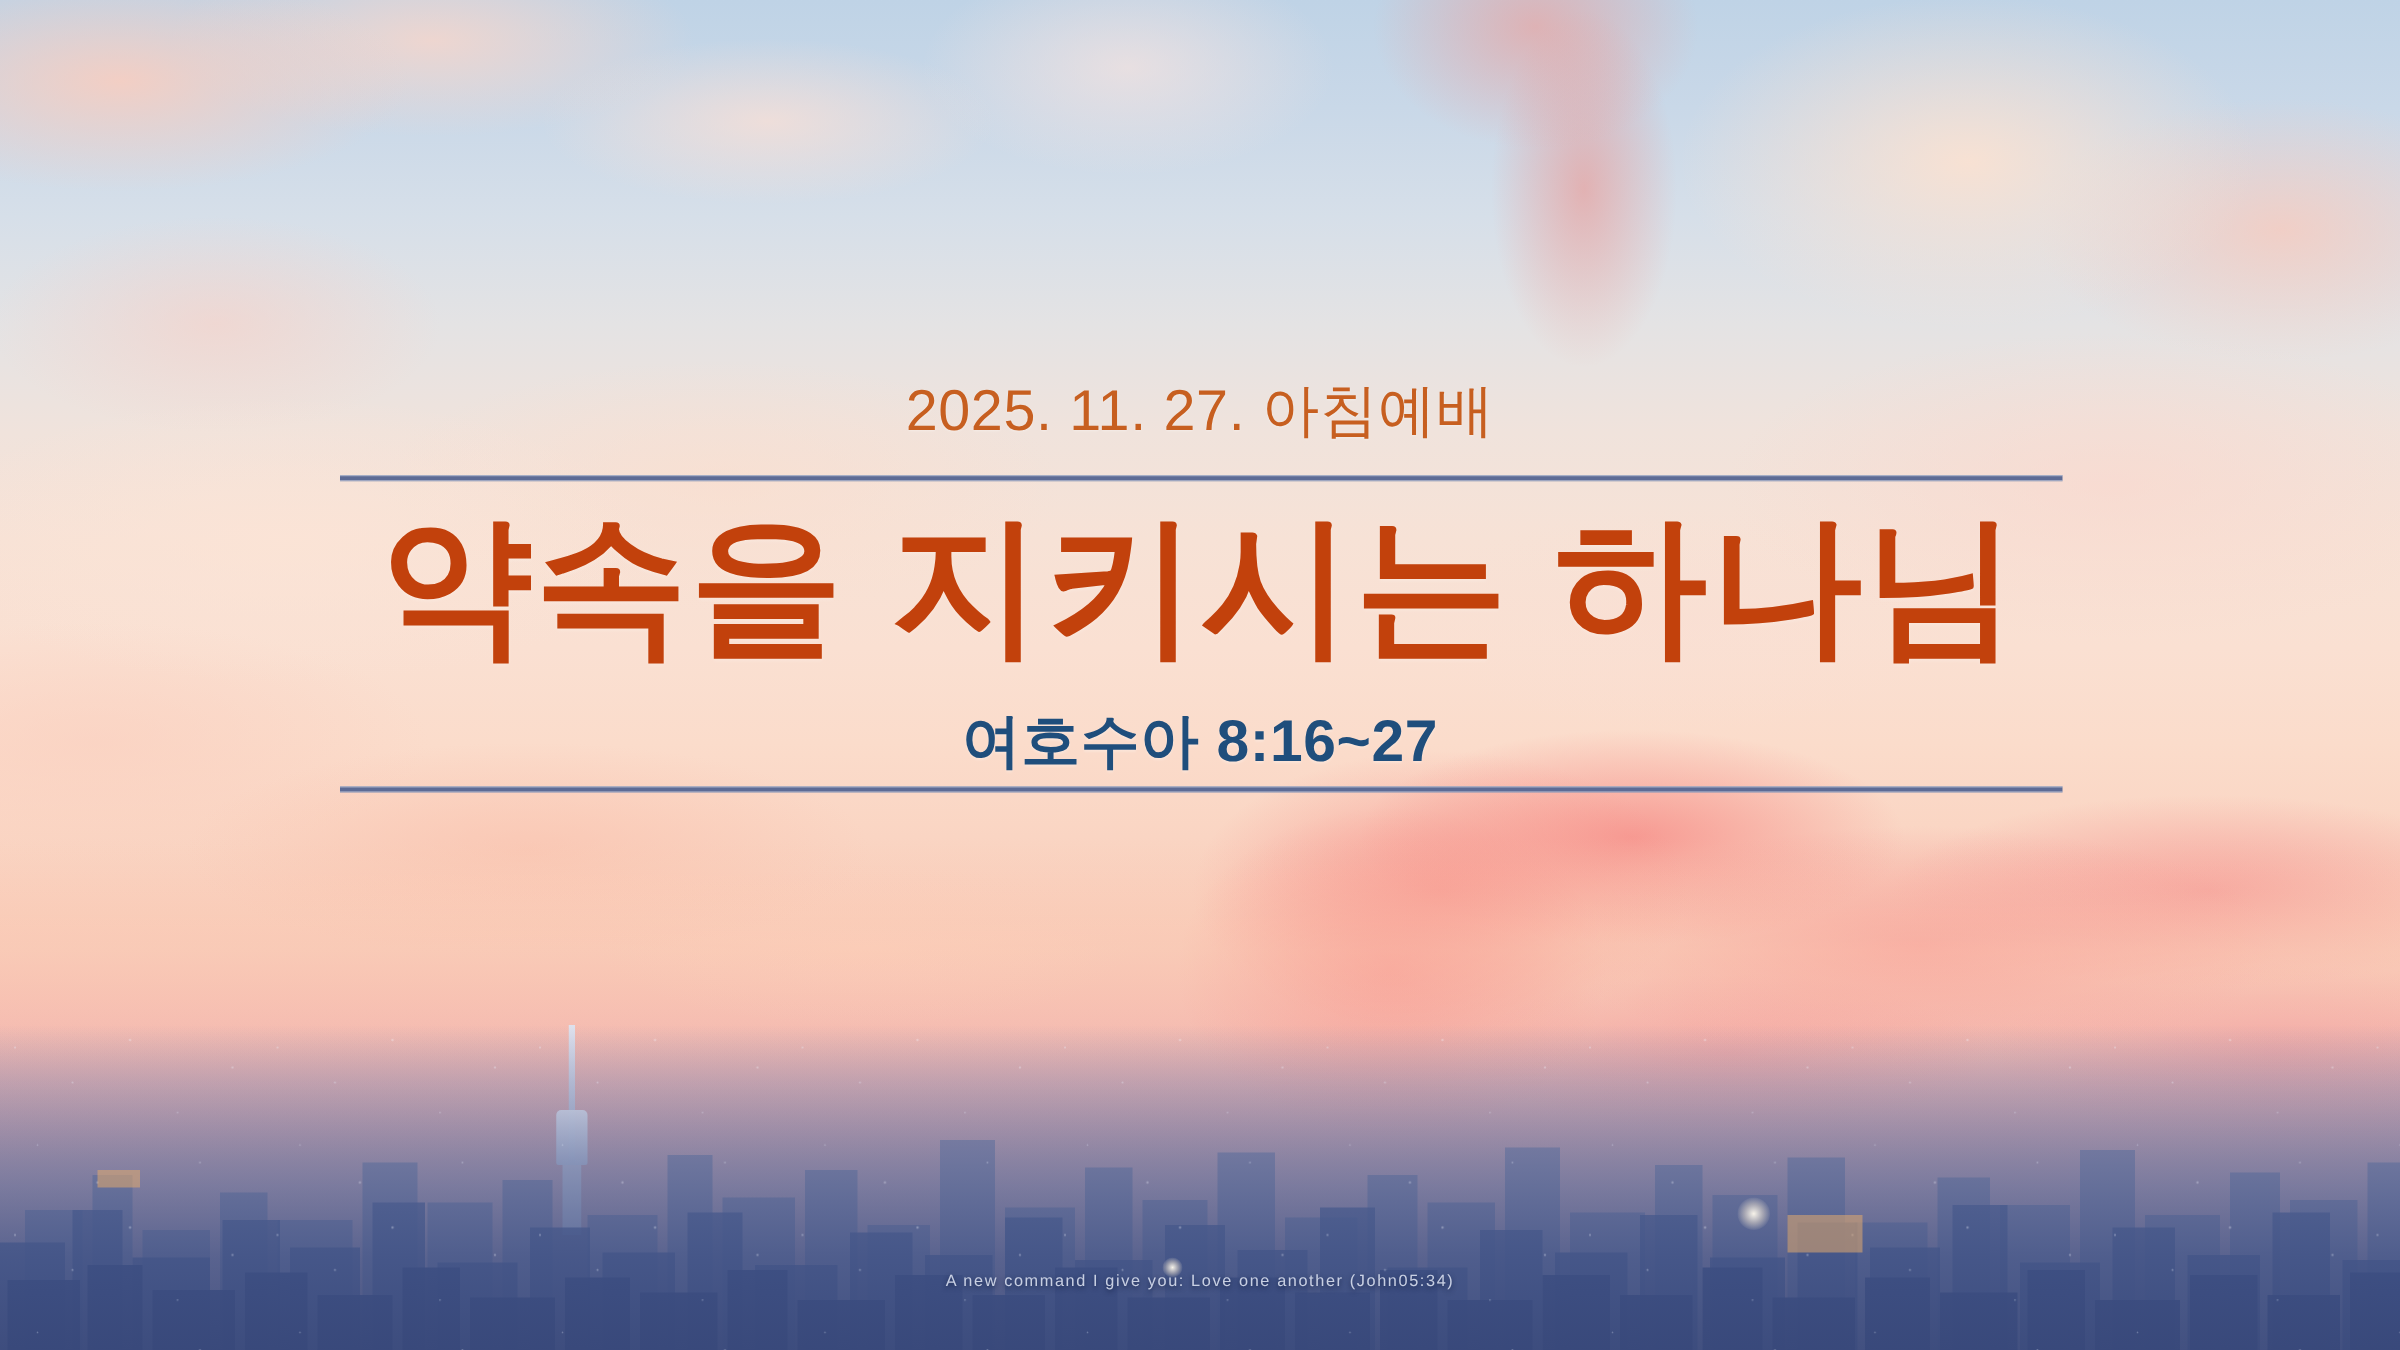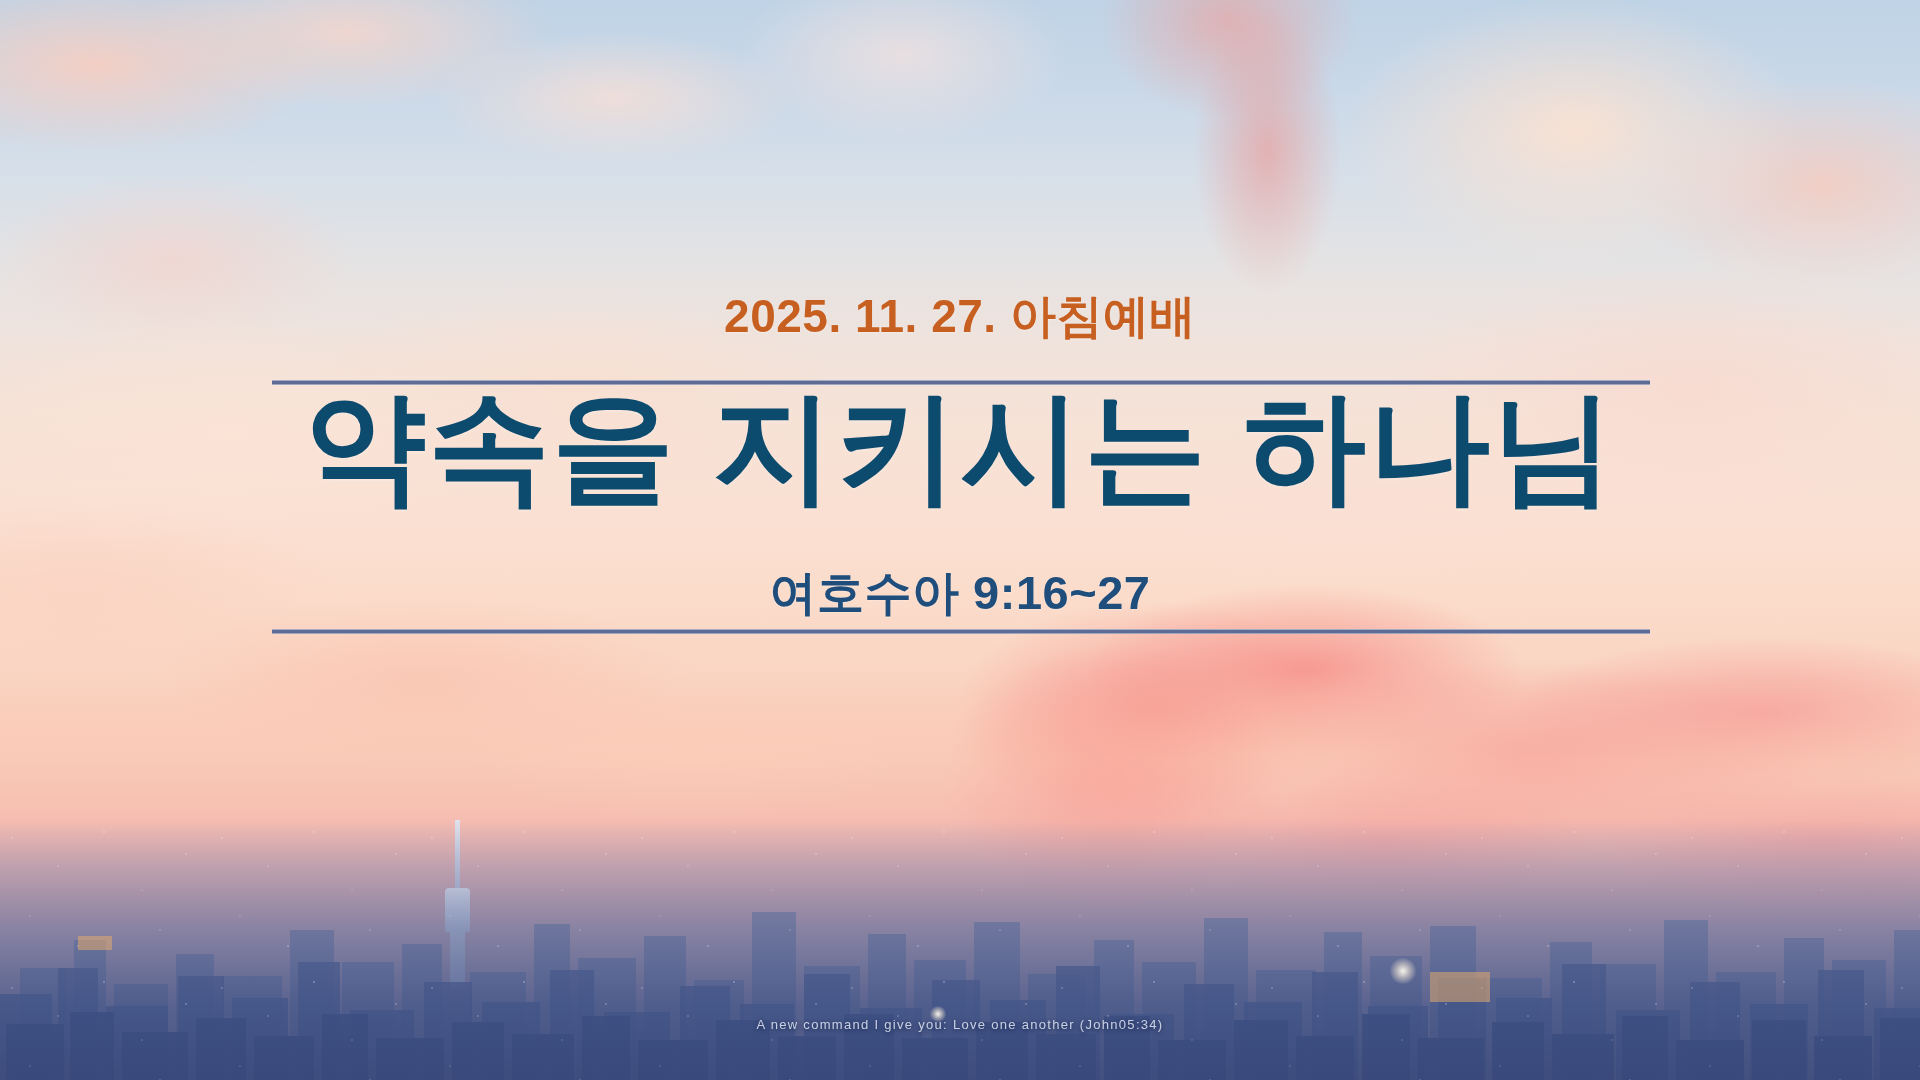--- a/index.html
+++ b/index.html
@@ -205,23 +205,23 @@
   .content {
     position: absolute;
     left: 0; right: 0;
     top: 0;
     text-align: center;
   }
 
   .service-date {
     position: absolute;
     left: 0; right: 0;
-    top: 286px;
+    top: 298px;
     font-size: 46px;
-    font-weight: 700;
+    font-weight: 400;
     letter-spacing: 0.5px;
     color: #c75f20;
     text-shadow: 0 1px 2px rgba(255,255,255,.35);
     white-space: nowrap;
   }
 
   .rule {
     position: absolute;
     left: 272px;
     width: 1378px;
@@ -230,26 +230,26 @@
     border-top: 1px solid rgba(255,255,255,.45);
     border-bottom: 1px solid rgba(255,255,255,.40);
     box-sizing: border-box;
   }
   .rule-top    { top: 380px; }
   .rule-bottom { top: 629px; }
 
   .sermon-title {
     position: absolute;
     left: 0; right: 0;
-    top: 377px;
+    top: 398px;
     font-size: 122px;
     font-weight: 700;
     line-height: 1.15;
     letter-spacing: 2px;
-    color: #0c4a6e;
+    color: #c2410c;
     text-shadow: 0 2px 3px rgba(255,255,255,.22);
     white-space: nowrap;
   }
 
   .scripture-ref {
     position: absolute;
     left: 0; right: 0;
     top: 562px;
     font-size: 47px;
     font-weight: 700;
@@ -416,21 +416,21 @@
   </div>
 
   <div class="content">
 
     <div class="service-date">2025. 11. 27. 아침예배</div>
 
     <div class="rule rule-top"></div>
 
     <div class="sermon-title">약속을 지키시는 하나님</div>
 
-    <div class="scripture-ref">여호수아 9:16~27</div>
+    <div class="scripture-ref">여호수아 8:16~27</div>
 
     <div class="rule rule-bottom"></div>
   </div>
 
   <div class="brand">
     <div class="brand-tagline">A new command I give you: Love one another (John05:34)</div>
   </div>
 
 </div>
 

